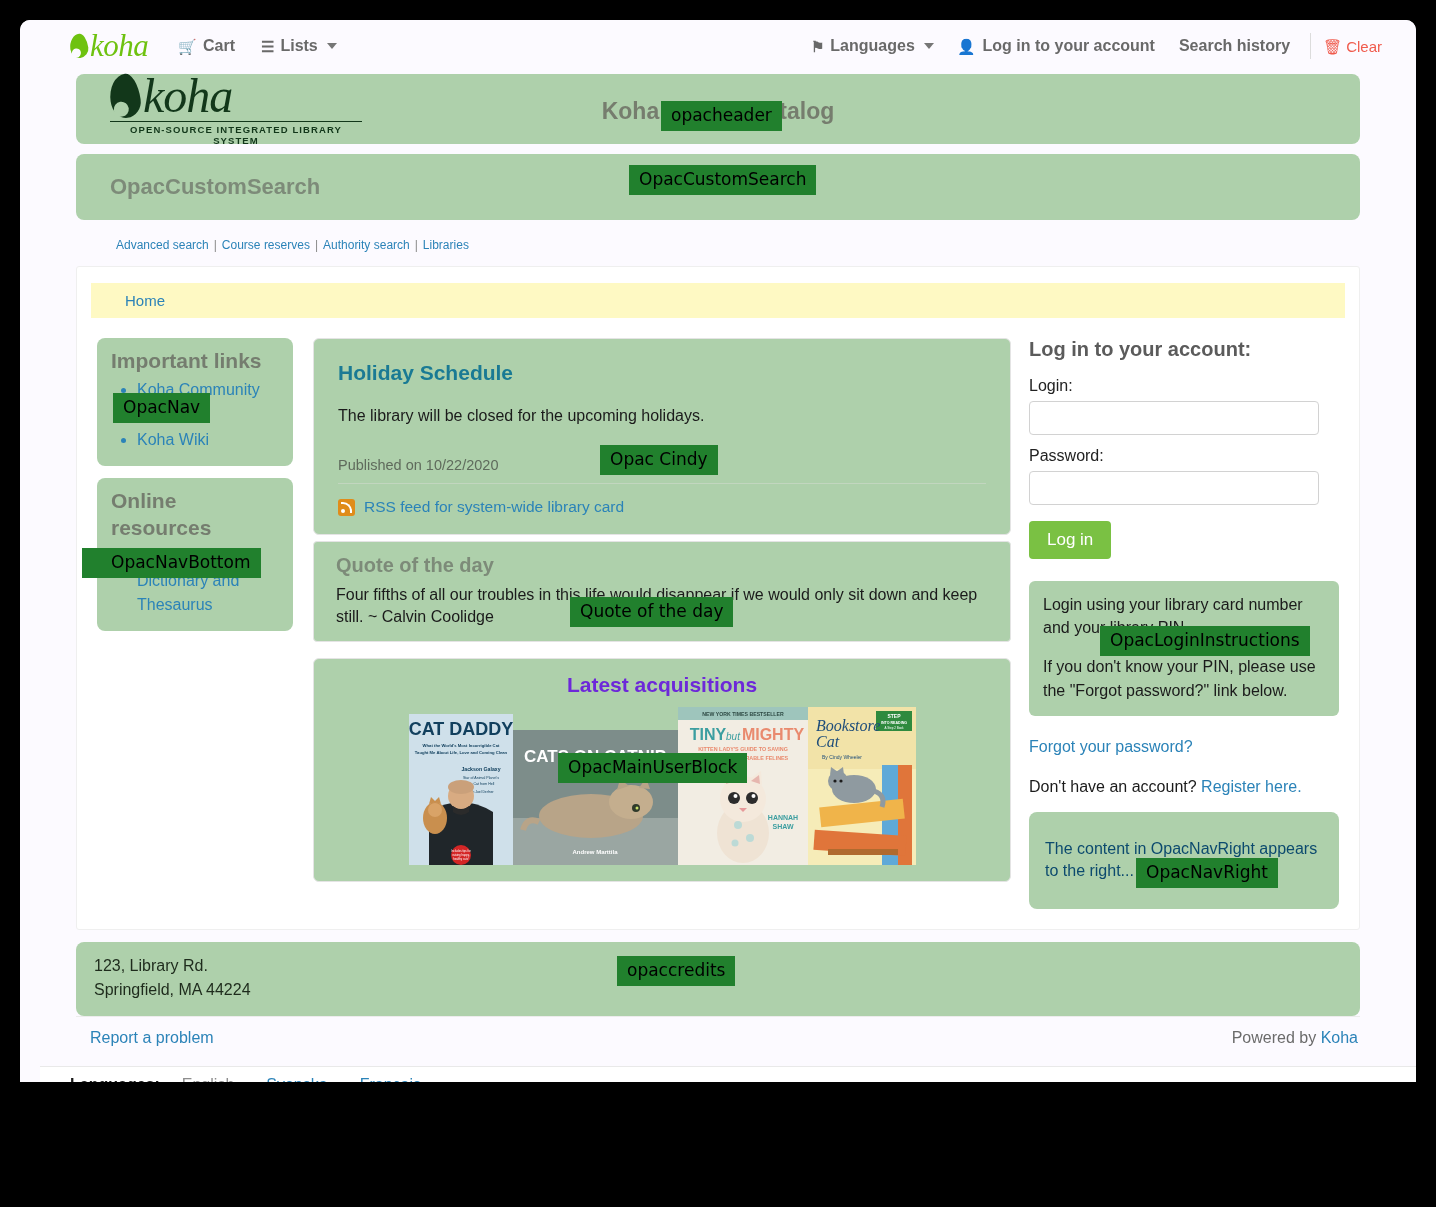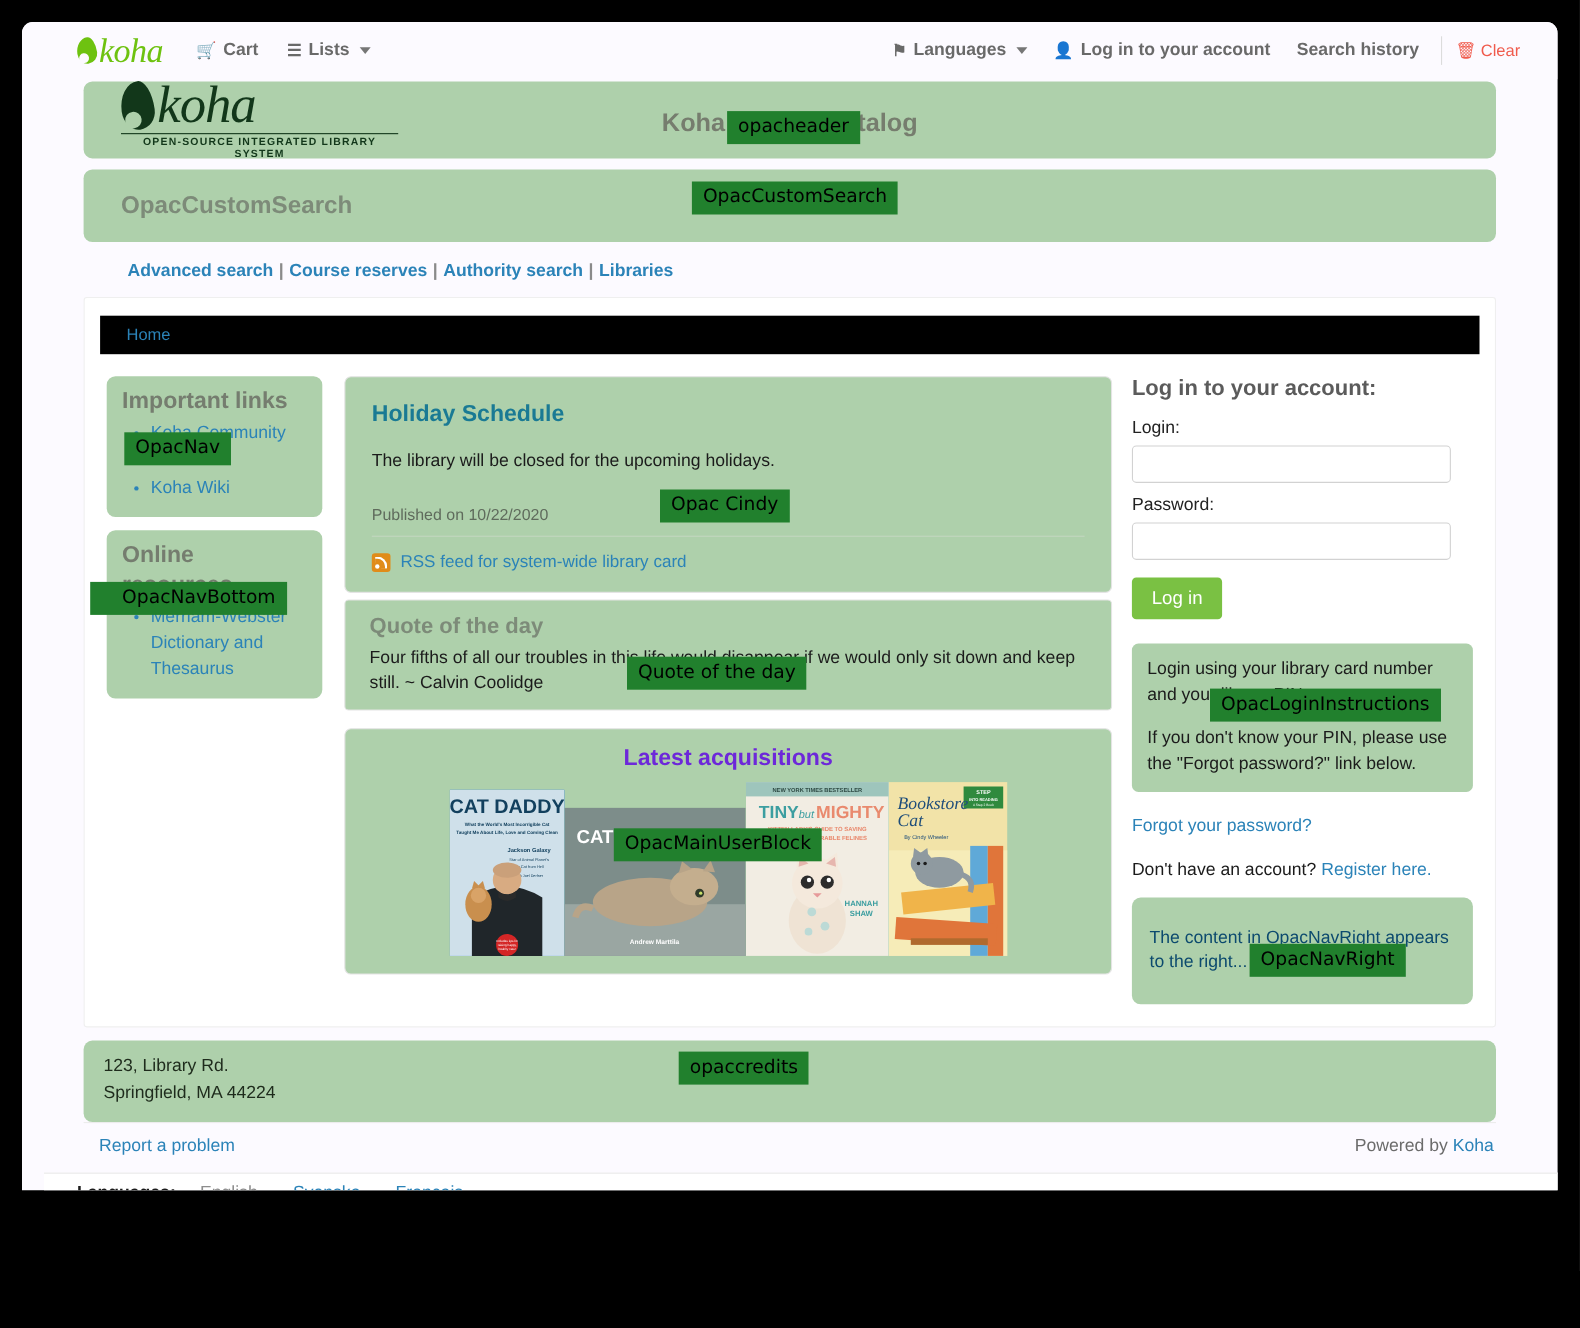--- a/index.html
+++ b/index.html
@@ -168,39 +168,38 @@
   }
   .customsearch-label {
     font-size: 22px;
     font-weight: bold;
     color: #7d8b79;
   }
 
   
   .subnav {
     padding: 18px 0 14px 96px;
-    font-size: 16px;
+    font-size: 12px;
     color: #7a7a7a;
-    font-weight: bold;
   }
   .subnav a { color: #2b83b8; text-decoration: none; cursor: pointer; }
   .subnav .sep { color: #8a8a8a; padding: 0 5px; }
 
   
   .container {
     margin: 0 56px;
     background: #fff;
     border: 1px solid #efefef;
     border-radius: 3px;
     padding: 16px 14px 20px 14px;
     min-height: 610px;
   }
   .breadcrumb {
-    background: #000000;
-    padding: 9px 24px;
+    background: #fef9c3;
+    padding: 9px 34px;
     font-size: 15px;
     margin-bottom: 20px;
   }
   .breadcrumb a { color: #2b83b8; text-decoration: none; }
 
   .cols { display: flex; align-items: flex-start; padding: 0 6px; }
   .col-left  { width: 196px; flex: none; }
   .col-mid   { flex: 1; padding: 0 18px 0 20px; }
   .col-right { width: 310px; flex: none; }
 
@@ -673,21 +672,21 @@
     <a>Svenska</a>
     <a>Français</a>
   </div>
 
 </div>
 
 <div id="chips">
       <div class="chip" style="left: 661px; top: 101px;">opacheader</div>
       <div class="chip" style="left: 629px; top: 165px;">OpacCustomSearch</div>
       <div class="chip" style="left: 113px; top: 393px;">OpacNav</div>
-      <div class="chip" style="left: 82px; top: 529px; padding-left: 29px;">OpacNavBottom</div>
+      <div class="chip" style="left: 82px; top: 548px; padding-left: 29px;">OpacNavBottom</div>
       <div class="chip" style="left: 600px; top: 445px;">Opac Cindy</div>
       <div class="chip" style="left: 570px; top: 597px;">Quote of the day</div>
       <div class="chip" style="left: 558px; top: 753px;">OpacMainUserBlock</div>
       <div class="chip" style="left: 1100px; top: 626px;">OpacLoginInstructions</div>
       <div class="chip" style="left: 1136px; top: 858px;">OpacNavRight</div>
       <div class="chip" style="left: 617px; top: 956px;">opaccredits</div>
     </div>
 
 </div>
 

